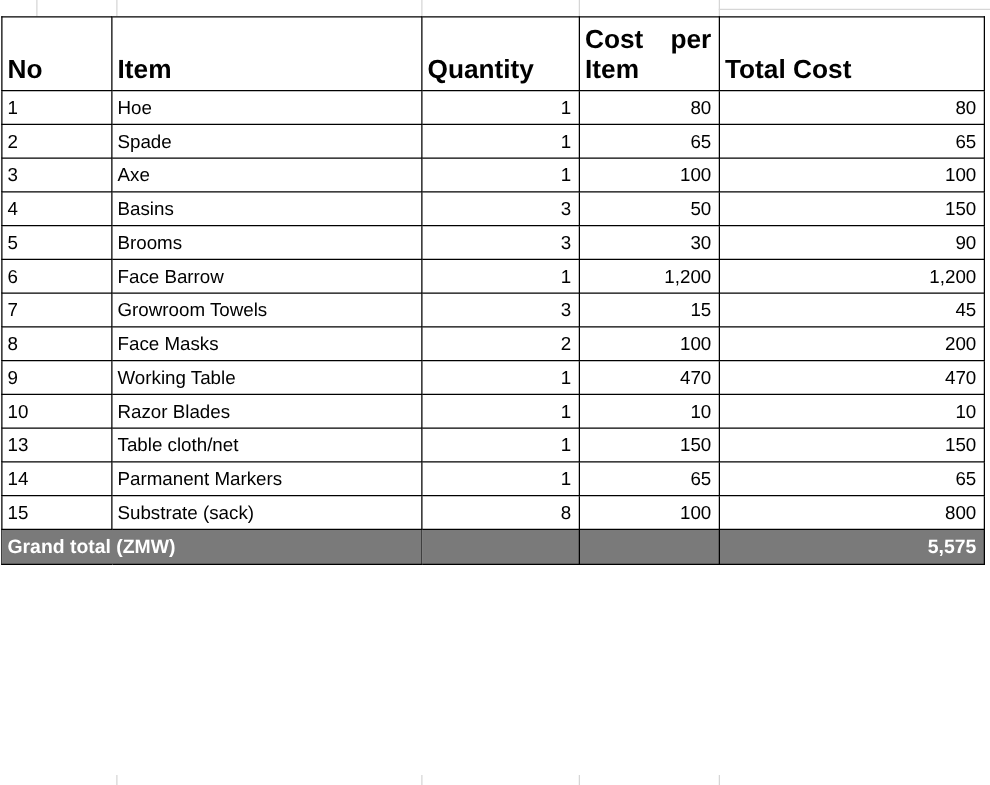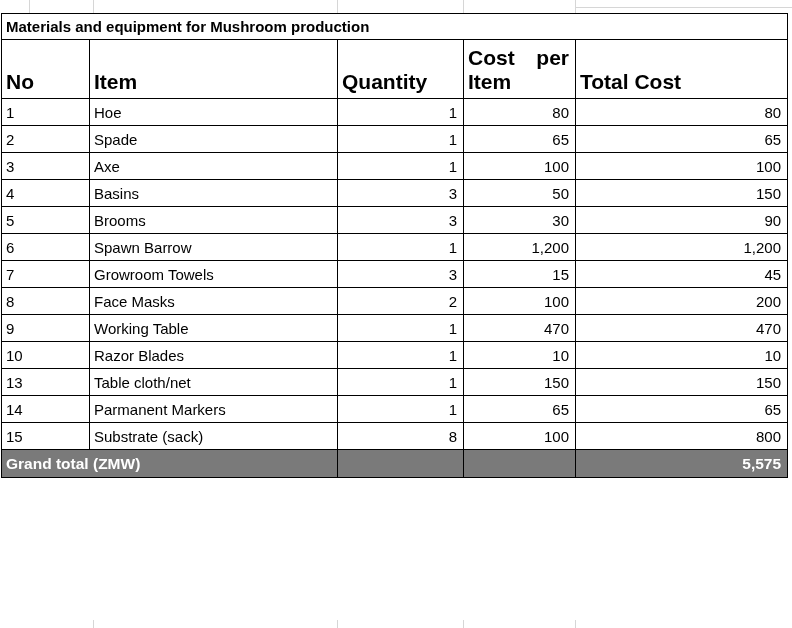--- a/index.html
+++ b/index.html
@@ -78,23 +78,20 @@
 
   <table class="sheet">
     <colgroup>
       <col style="width:88px">
       <col style="width:248px">
       <col style="width:126px">
       <col style="width:112px">
       <col style="width:212px">
     </colgroup>
     <tbody>
-      <tr class="title-row">
-        <td colspan="5" class="title-cell">Materials and equipment for Mushroom production</td>
-      </tr>
       <tr class="header-row">
         <td>No</td>
         <td>Item</td>
         <td>Quantity</td>
         <td>
           <div class="cpi">
             <div class="cpi-top">
               <span>Cost</span>
               <span>per</span>
             </div>
@@ -135,21 +132,21 @@
     </tr>
         <tr class="data-row">
       <td>5</td>
       <td>Brooms</td>
       <td class="num">3</td>
       <td class="num">30</td>
       <td class="num">90</td>
     </tr>
         <tr class="data-row">
       <td>6</td>
-      <td>Spawn Barrow</td>
+      <td>Face Barrow</td>
       <td class="num">1</td>
       <td class="num">1,200</td>
       <td class="num">1,200</td>
     </tr>
         <tr class="data-row">
       <td>7</td>
       <td>Growroom Towels</td>
       <td class="num">3</td>
       <td class="num">15</td>
       <td class="num">45</td>

